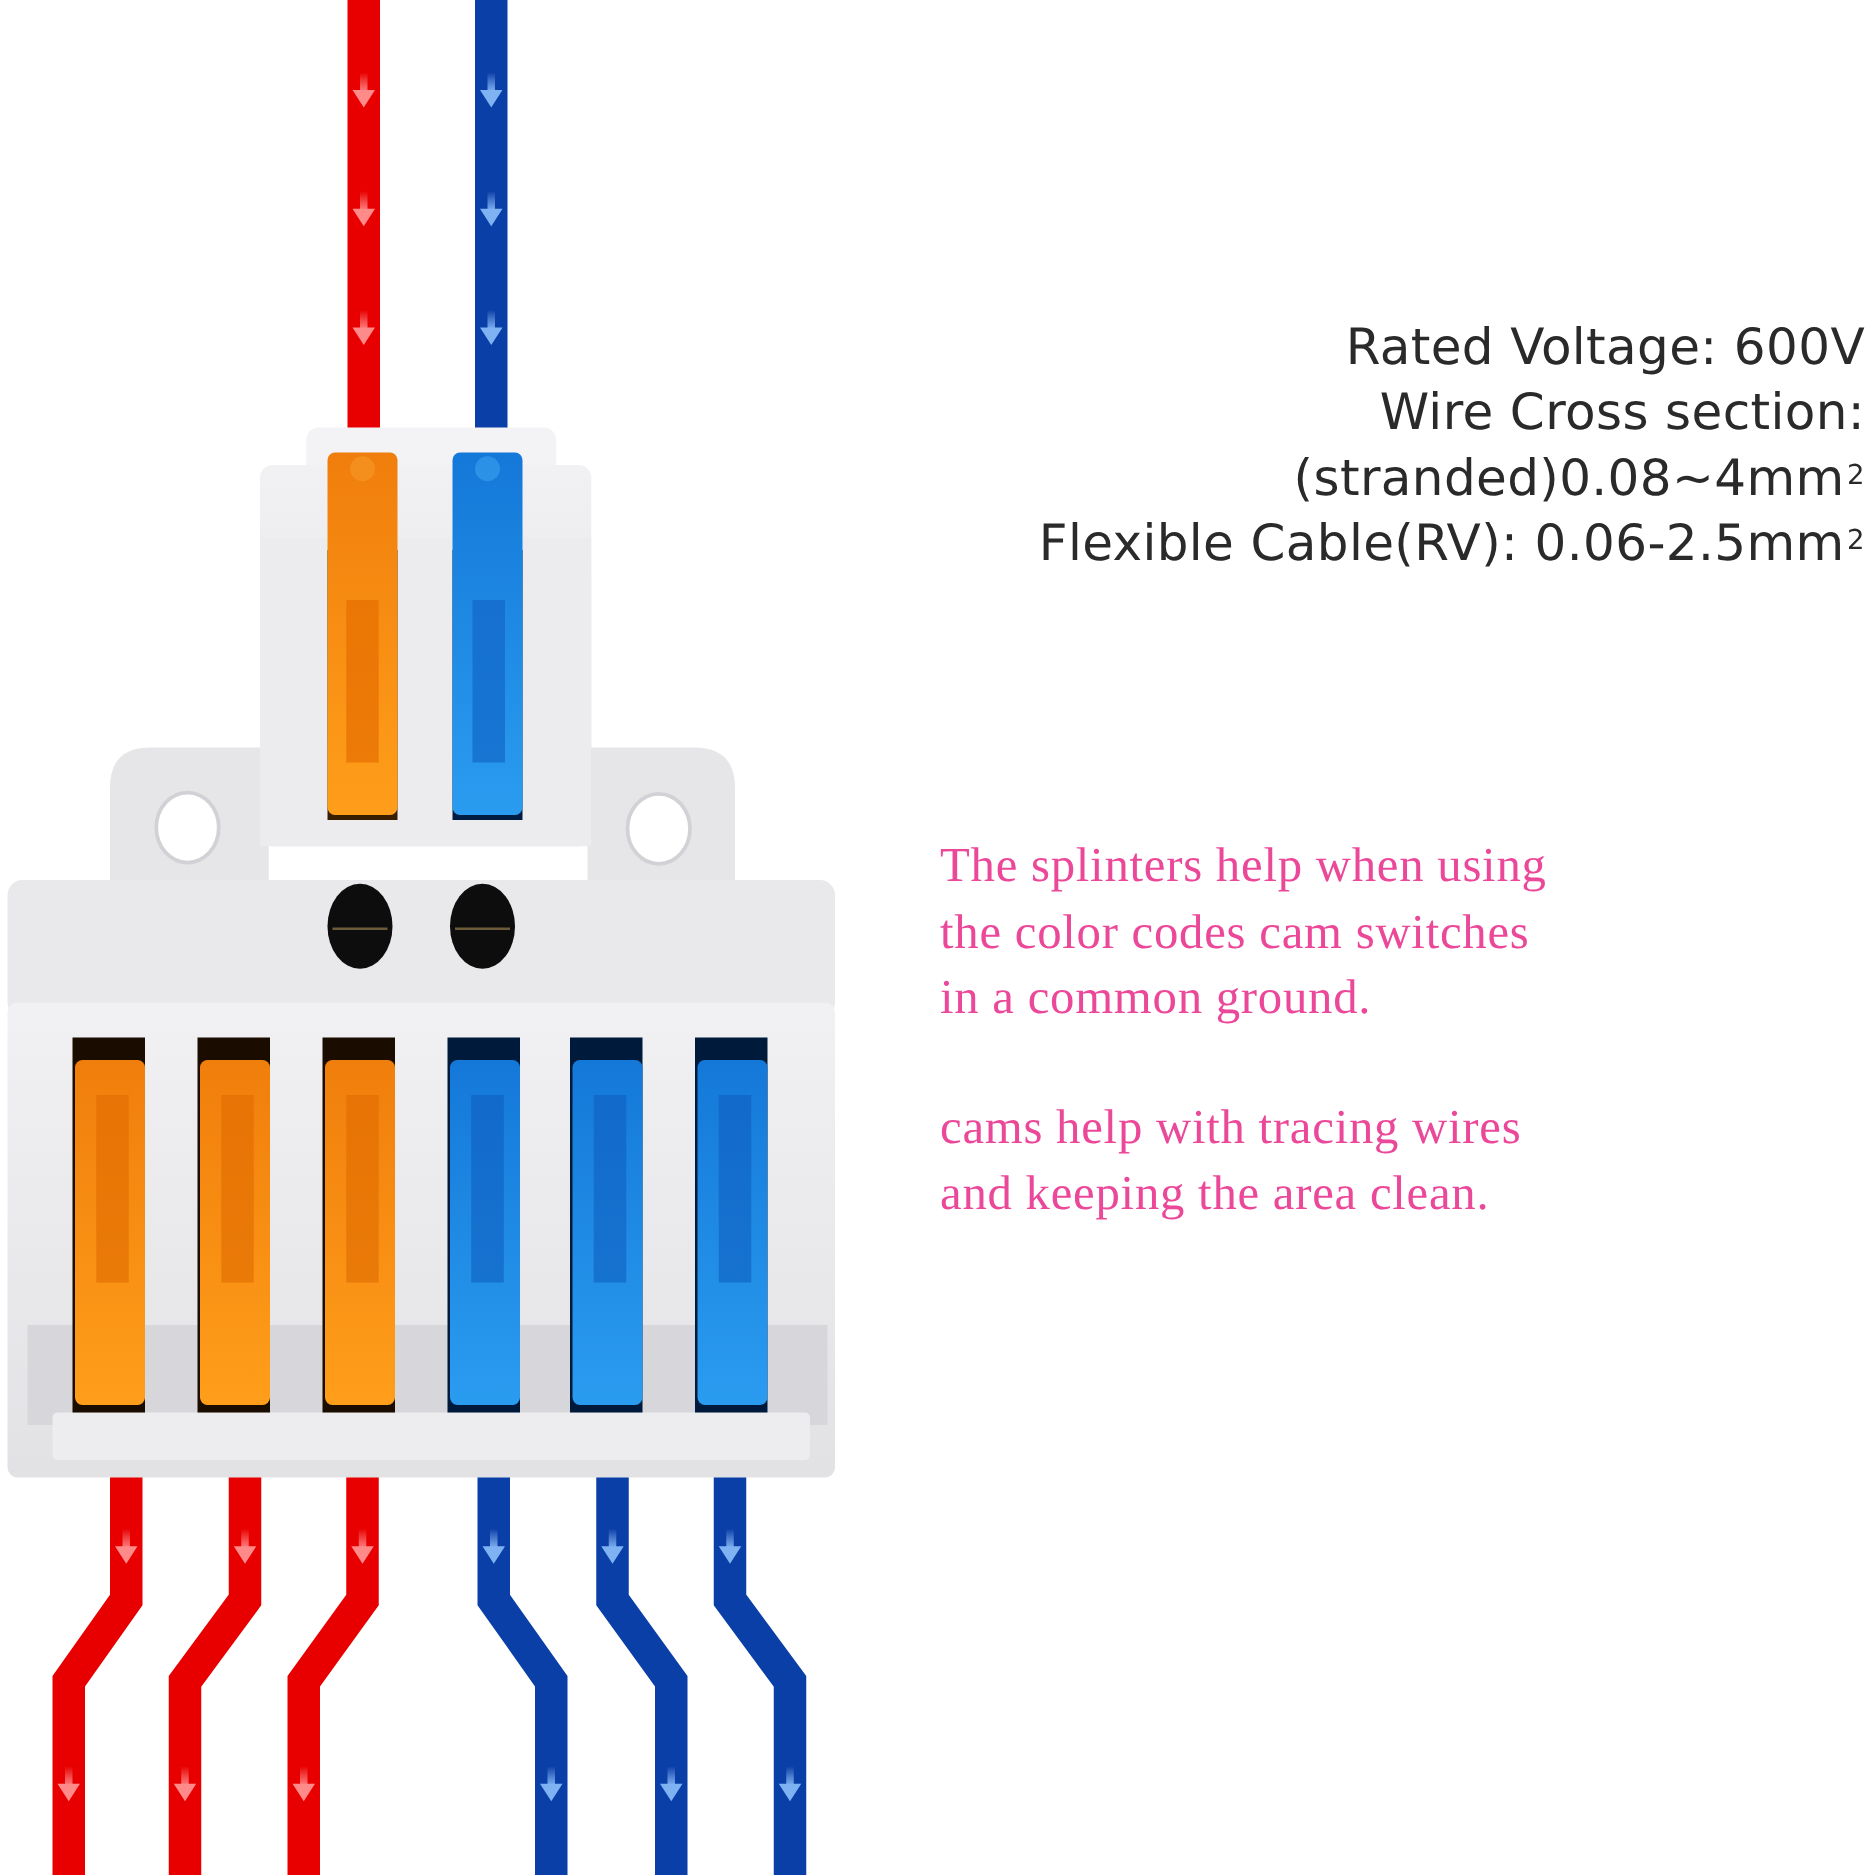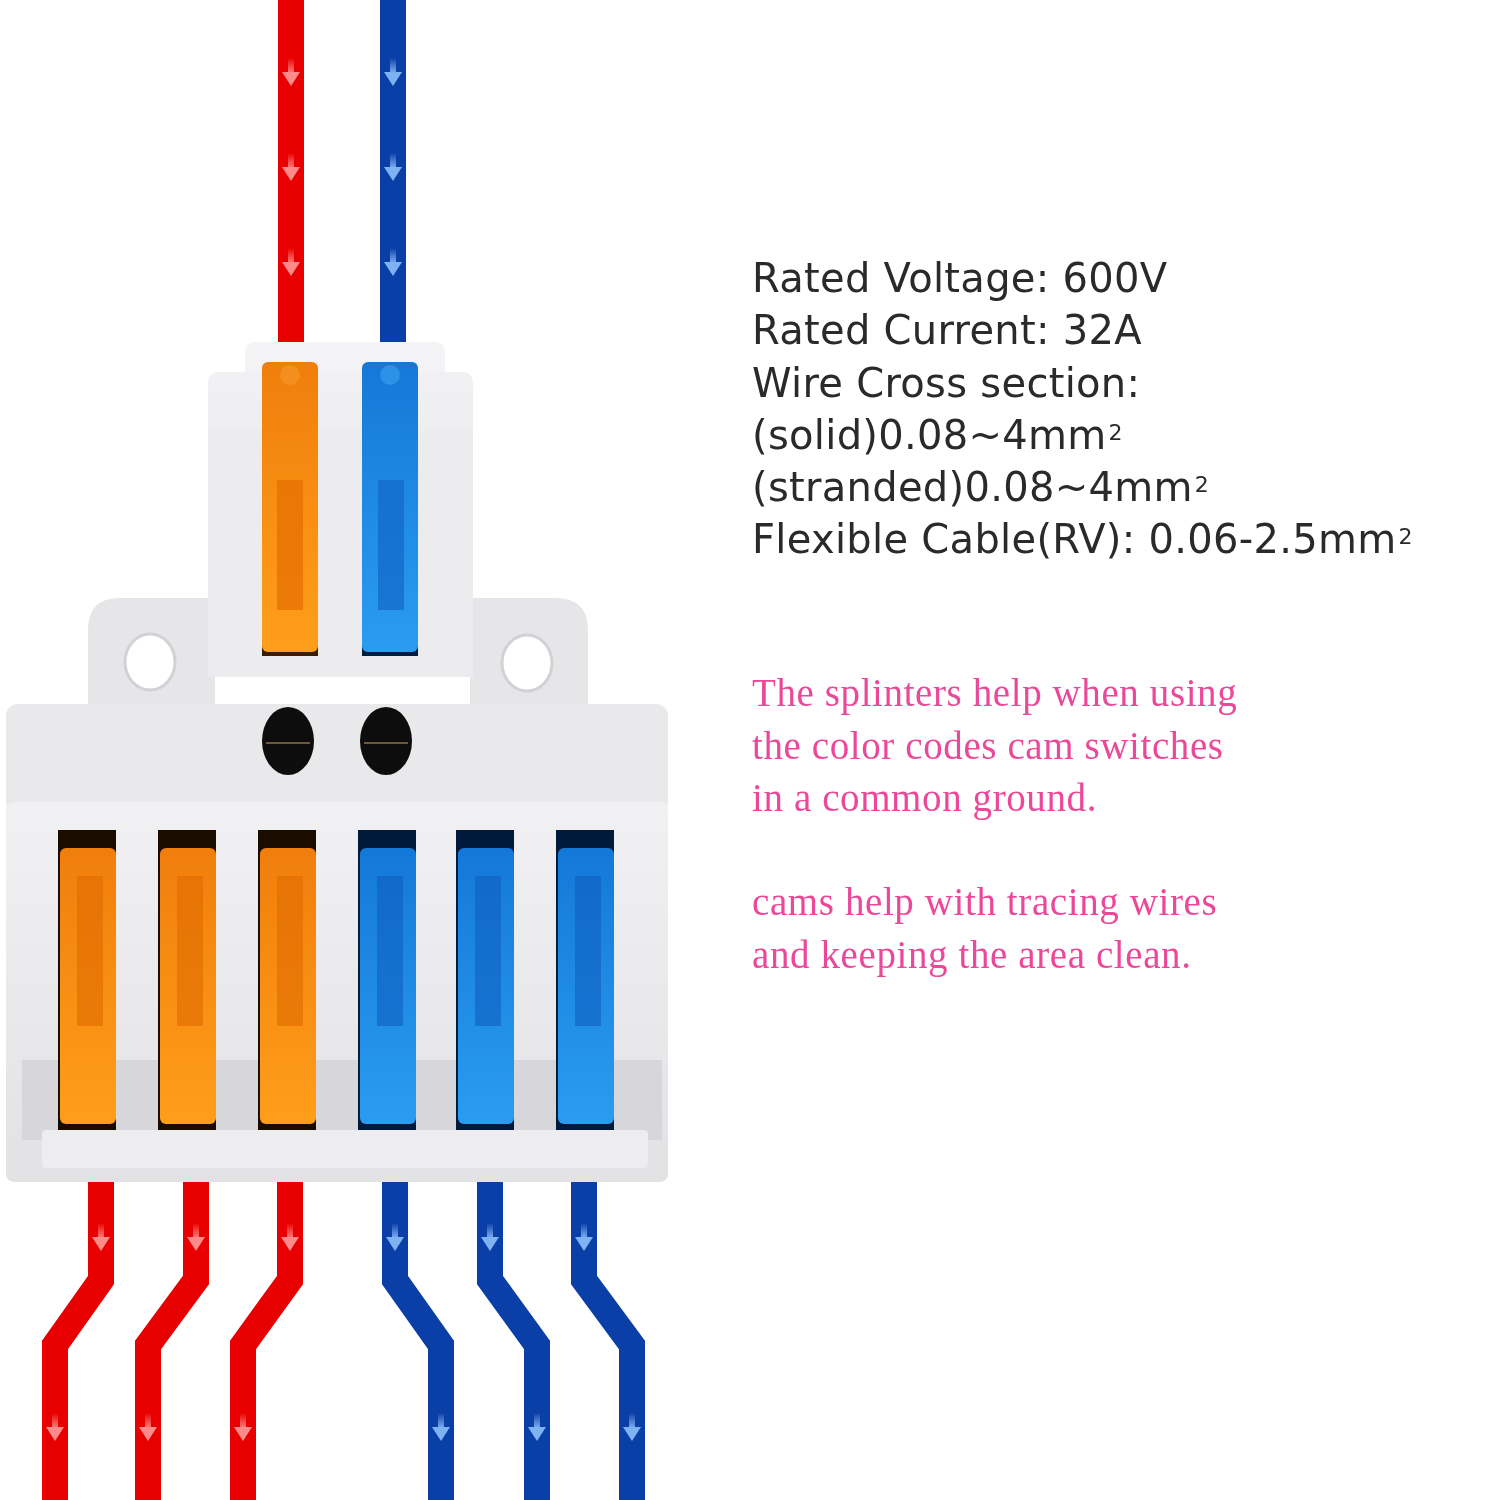--- a/index.html
+++ b/index.html
@@ -1,19 +1,19 @@
 <!DOCTYPE html>
 <html><head>
 <meta charset="utf-8">
 <style>
   html, body { margin:0; padding:0; background:#ffffff; }
   body { width:1500px; height:1500px; position:relative; overflow:hidden; font-family:"DejaVu Sans", sans-serif; }
   .product { position:absolute; left:0; top:0; width:700px; height:1500px; }
   .product svg { position:absolute; left:0; top:0; }
-  .specs { position:absolute; left:752px; top:252px; width:740px; }
+  .specs { position:absolute; left:752px; top:252px; width:740px;text-align:right; }
   .spec-line { font-family:"DejaVu Sans", sans-serif; font-size:40px; line-height:52.3px; color:#2a2a2a; white-space:nowrap; letter-spacing:0.3px; }
   .spec-line sup { font-size:22px; vertical-align:top; position:relative; top:-2px; margin-left:2px; }
   .para { position:absolute; left:752px; width:740px; font-family:Liberation Serif, serif; font-size:39px; line-height:52.5px; color:#ec4899; letter-spacing:0.6px; }
   .para1 { top:667px; }
   .para2 { top:876px; }
   .para .ln { display:block; white-space:nowrap; }
 </style>
 </head>
 <body>
 
@@ -145,23 +145,21 @@
 
     <rect x="556" y="830" width="58" height="300" fill="#001a3c"></rect>
     <rect x="558" y="848" width="56" height="276" rx="6" fill="url(#blueG)"></rect>
     <rect x="575" y="876" width="26" height="150" fill="#0f5fc0" opacity="0.6"></rect>
   </g>
 </svg>
 </div>
 
 <div class="specs">
   <div class="spec-line">Rated Voltage: 600V</div>
-  <div class="spec-line">Rated Current: 32A</div>
   <div class="spec-line">Wire Cross section:</div>
-  <div class="spec-line"><span>(solid)0.08~4mm</span><sup>2</sup></div>
   <div class="spec-line"><span>(stranded)0.08~4mm</span><sup>2</sup></div>
   <div class="spec-line"><span>Flexible Cable(RV): 0.06-2.5mm</span><sup>2</sup></div>
 </div>
 
 <div class="para para1">
   <span class="ln">The splinters help when using</span>
   <span class="ln">the color codes cam switches</span>
   <span class="ln">in a common ground.</span>
 </div>
 

